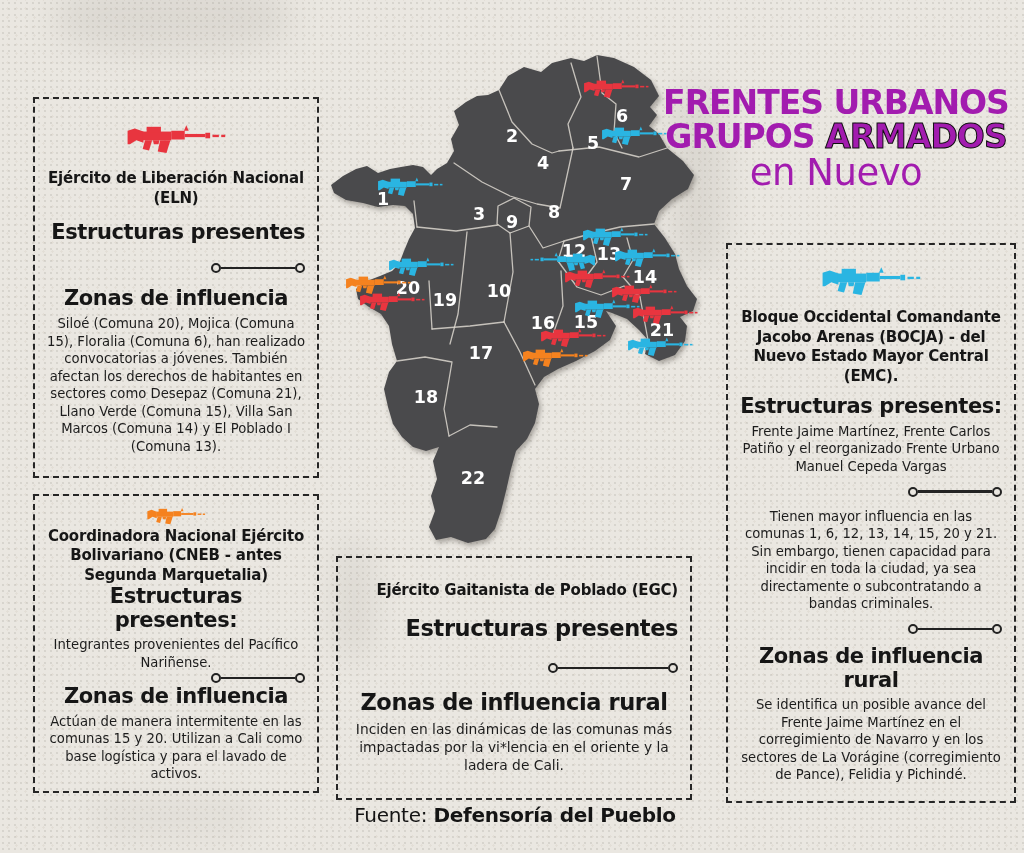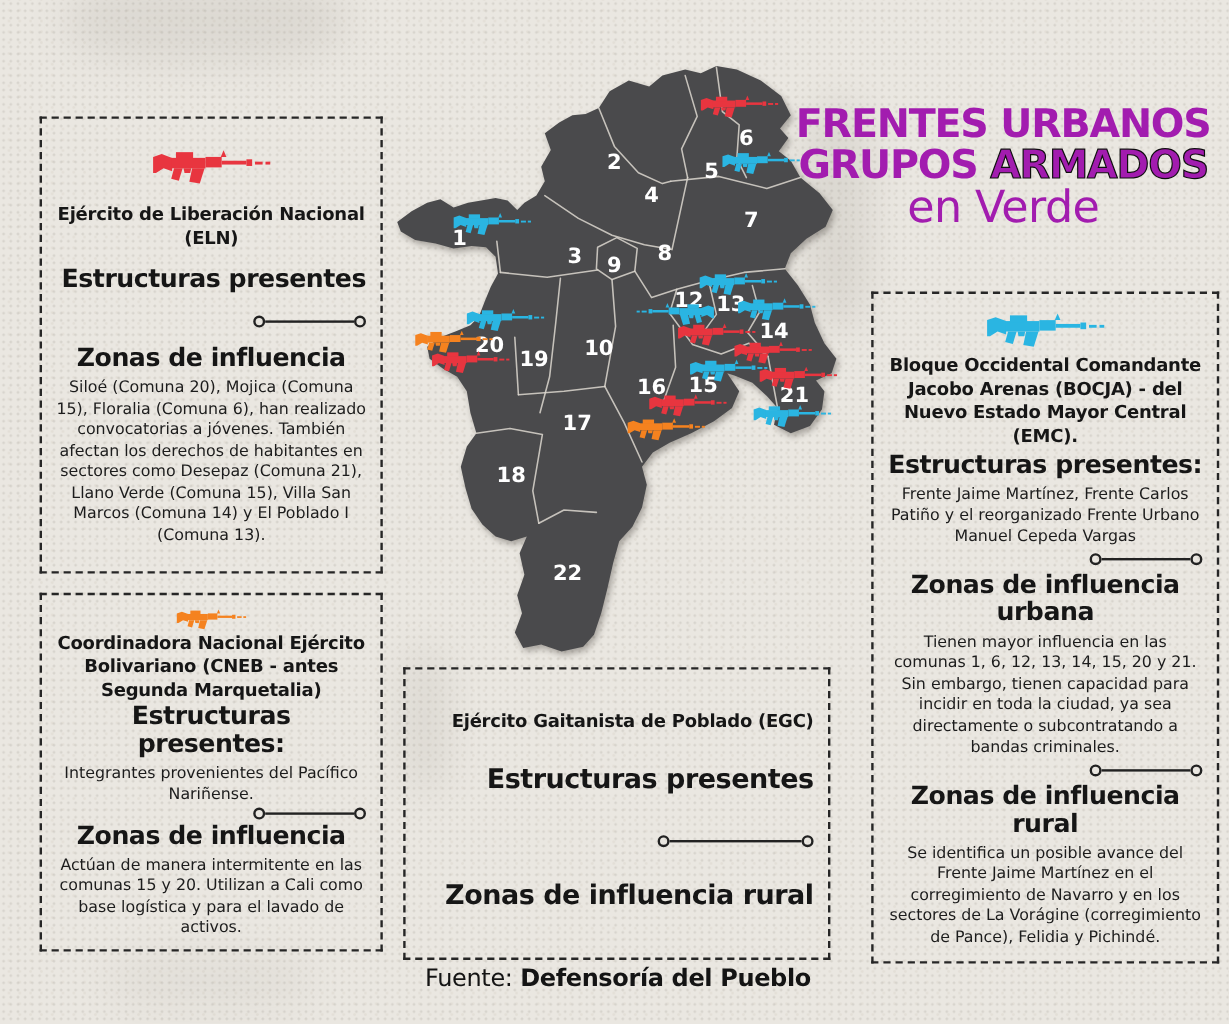--- a/index.html
+++ b/index.html
@@ -203,54 +203,54 @@
   <div class="sec">
     <div class="sec-h">Estructuras presentes</div>
   </div>
   <div class="divider">
       <span class="dot"></span>
       <span class="line"></span>
       <span class="dot"></span>
     </div>
   <div class="sec">
     <div class="sec-h">Zonas de influencia rural</div>
+    <p class="sec-p">Inciden en las dinámicas de las comunas más impactadas por la vi*lencia en el oriente y la ladera de Cali.</p>
   </div>
 </div>
 
 <div class="box box--bocja">
   <svg class="org-icon" width="100" height="35" viewBox="0 0 126 44" style="color: rgb(42, 181, 226);">
       <use href="#rifle-shape"></use>
     </svg>
   <div class="org-name">Bloque Occidental Comandante Jacobo Arenas (BOCJA) - del Nuevo Estado Mayor Central (EMC).</div>
   <div class="sec">
     <div class="sec-h">Estructuras presentes:</div>
     <p class="sec-p">Frente Jaime Martínez, Frente Carlos Patiño y el reorganizado Frente Urbano Manuel Cepeda Vargas</p>
   </div>
   <div class="divider">
       <span class="dot"></span>
       <span class="line"></span>
       <span class="dot"></span>
     </div>
   <div class="sec">
-    <div class="sec-h">Zonas de influencia urbana</div>
     <p class="sec-p">Tienen mayor influencia en las comunas 1, 6, 12, 13, 14, 15, 20 y 21. Sin embargo, tienen capacidad para incidir en toda la ciudad, ya sea directamente o subcontratando a bandas criminales.</p>
   </div>
   <div class="divider">
       <span class="dot"></span>
       <span class="line"></span>
       <span class="dot"></span>
     </div>
   <div class="sec">
     <div class="sec-h">Zonas de influencia rural</div>
     <p class="sec-p">Se identifica un posible avance del Frente Jaime Martínez en el corregimiento de Navarro y en los sectores de La Vorágine (corregimiento de Pance), Felidia y Pichindé.</p>
   </div>
 </div>
 
 <div class="title">
   <div class="t1">FRENTES URBANOS</div>
   <div class="t2"><span>GRUPOS </span><b>ARMADOS</b></div>
-  <div class="t3">en Verde</div>
+  <div class="t3">en Nuevo</div>
 </div>
 
 <div class="source">
   <span class="src-label">Fuente:</span>
   <span class="src-value">Defensoría del Pueblo</span>
 </div>
 
 </body></html>

